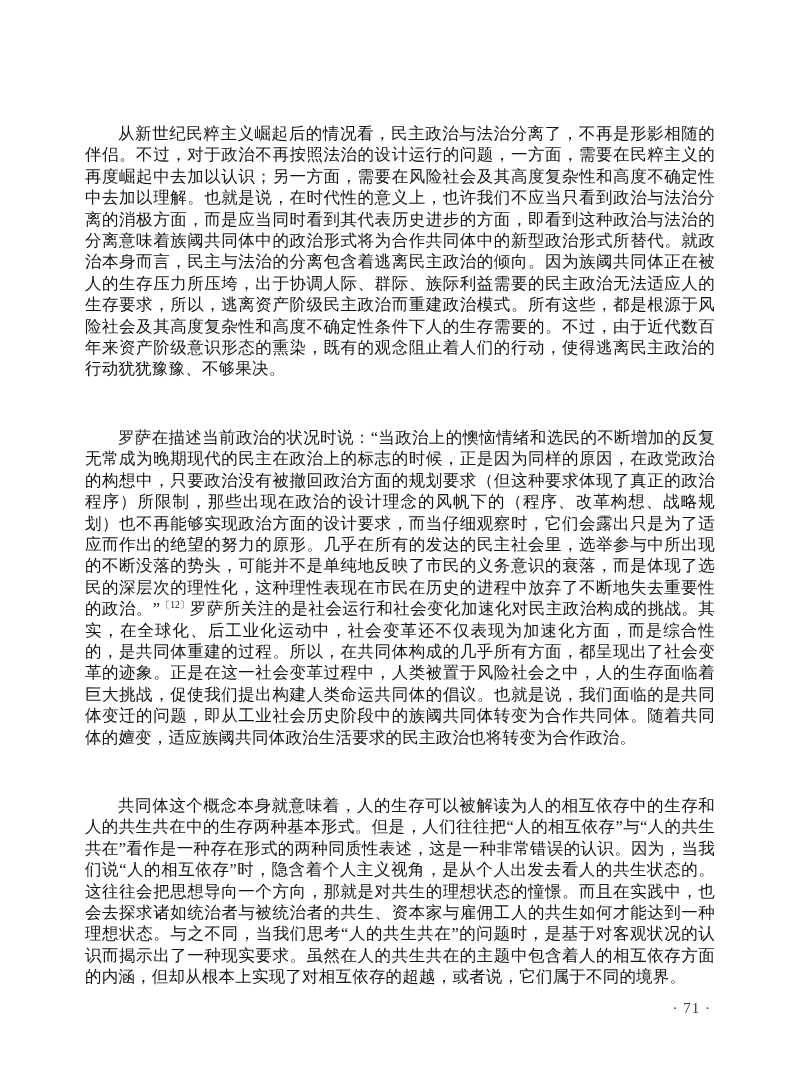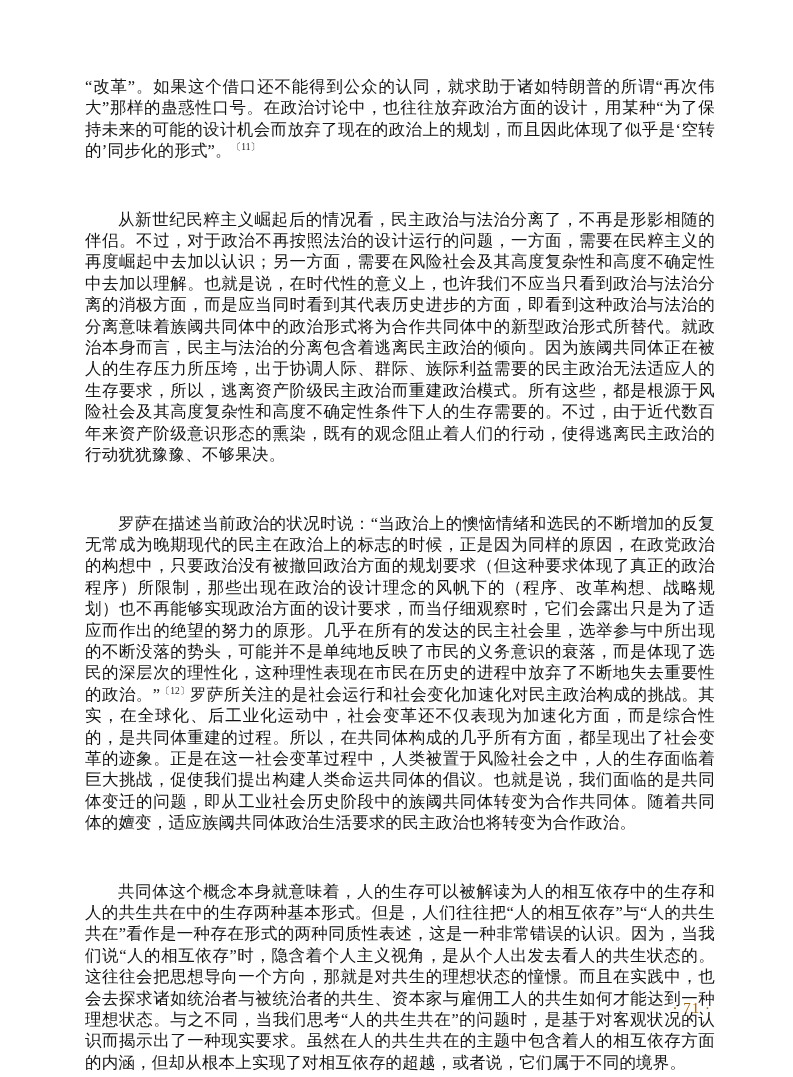--- a/index.html
+++ b/index.html
@@ -40,27 +40,26 @@
     line-height: 0;
     letter-spacing: 0;
     vertical-align: super;
   }
   .page-number {
     position: absolute;
     top: 1000px;
     right: 82px;
     font-size: 15px;
     letter-spacing: 1px;
-    color: #a16207;
+    color: #14532d;
   }
 </style>
 </head>
 <body>
 
 <div class="page">
   <div class="article">
-      <p class="para"><span>“改革”。如果这个借口还不能得到公众的认同，就求助于诸如特朗普的所谓“再次伟大”那样的蛊惑性口号。在政治讨论中，也往往放弃政治方面的设计，用某种“为了保持未来的可能的设计机会而放弃了现在的政治上的规划，而且因此体现了似乎是‘空转的’同步化的形式”。</span><sup class="fnote">〔11〕</sup></p>
       <p class="para indent"><span>从新世纪民粹主义崛起后的情况看，民主政治与法治分离了，不再是形影相随的伴侣。不过，对于政治不再按照法治的设计运行的问题，一方面，需要在民粹主义的再度崛起中去加以认识；另一方面，需要在风险社会及其高度复杂性和高度不确定性中去加以理解。也就是说，在时代性的意义上，也许我们不应当只看到政治与法治分离的消极方面，而是应当同时看到其代表历史进步的方面，即看到这种政治与法治的分离意味着族阈共同体中的政治形式将为合作共同体中的新型政治形式所替代。就政治本身而言，民主与法治的分离包含着逃离民主政治的倾向。因为族阈共同体正在被人的生存压力所压垮，出于协调人际、群际、族际利益需要的民主政治无法适应人的生存要求，所以，逃离资产阶级民主政治而重建政治模式。所有这些，都是根源于风险社会及其高度复杂性和高度不确定性条件下人的生存需要的。不过，由于近代数百年来资产阶级意识形态的熏染，既有的观念阻止着人们的行动，使得逃离民主政治的行动犹犹豫豫、不够果决。</span></p>
       <p class="para indent"><span>罗萨在描述当前政治的状况时说：“当政治上的懊恼情绪和选民的不断增加的反复无常成为晚期现代的民主在政治上的标志的时候，正是因为同样的原因，在政党政治的构想中，只要政治没有被撤回政治方面的规划要求（但这种要求体现了真正的政治程序）所限制，那些出现在政治的设计理念的风帆下的（程序、改革构想、战略规划）也不再能够实现政治方面的设计要求，而当仔细观察时，它们会露出只是为了适应而作出的绝望的努力的原形。几乎在所有的发达的民主社会里，选举参与中所出现的不断没落的势头，可能并不是单纯地反映了市民的义务意识的衰落，而是体现了选民的深层次的理性化，这种理性表现在市民在历史的进程中放弃了不断地失去重要性的政治。”</span><sup class="fnote">〔12〕</sup><span>罗萨所关注的是社会运行和社会变化加速化对民主政治构成的挑战。其实，在全球化、后工业化运动中，社会变革还不仅表现为加速化方面，而是综合性的，是共同体重建的过程。所以，在共同体构成的几乎所有方面，都呈现出了社会变革的迹象。正是在这一社会变革过程中，人类被置于风险社会之中，人的生存面临着巨大挑战，促使我们提出构建人类命运共同体的倡议。也就是说，我们面临的是共同体变迁的问题，即从工业社会历史阶段中的族阈共同体转变为合作共同体。随着共同体的嬗变，适应族阈共同体政治生活要求的民主政治也将转变为合作政治。</span></p>
       <p class="para indent"><span>共同体这个概念本身就意味着，人的生存可以被解读为人的相互依存中的生存和人的共生共在中的生存两种基本形式。但是，人们往往把“人的相互依存”与“人的共生共在”看作是一种存在形式的两种同质性表述，这是一种非常错误的认识。因为，当我们说“人的相互依存”时，隐含着个人主义视角，是从个人出发去看人的共生状态的。这往往会把思想导向一个方向，那就是对共生的理想状态的憧憬。而且在实践中，也会去探求诸如统治者与被统治者的共生、资本家与雇佣工人的共生如何才能达到一种理想状态。与之不同，当我们思考“人的共生共在”的问题时，是基于对客观状况的认识而揭示出了一种现实要求。虽然在人的共生共在的主题中包含着人的相互依存方面的内涵，但却从根本上实现了对相互依存的超越，或者说，它们属于不同的境界。</span></p>
     </div>
   <div class="page-number">· 71 ·</div>
 </div>
 
 </body></html>

